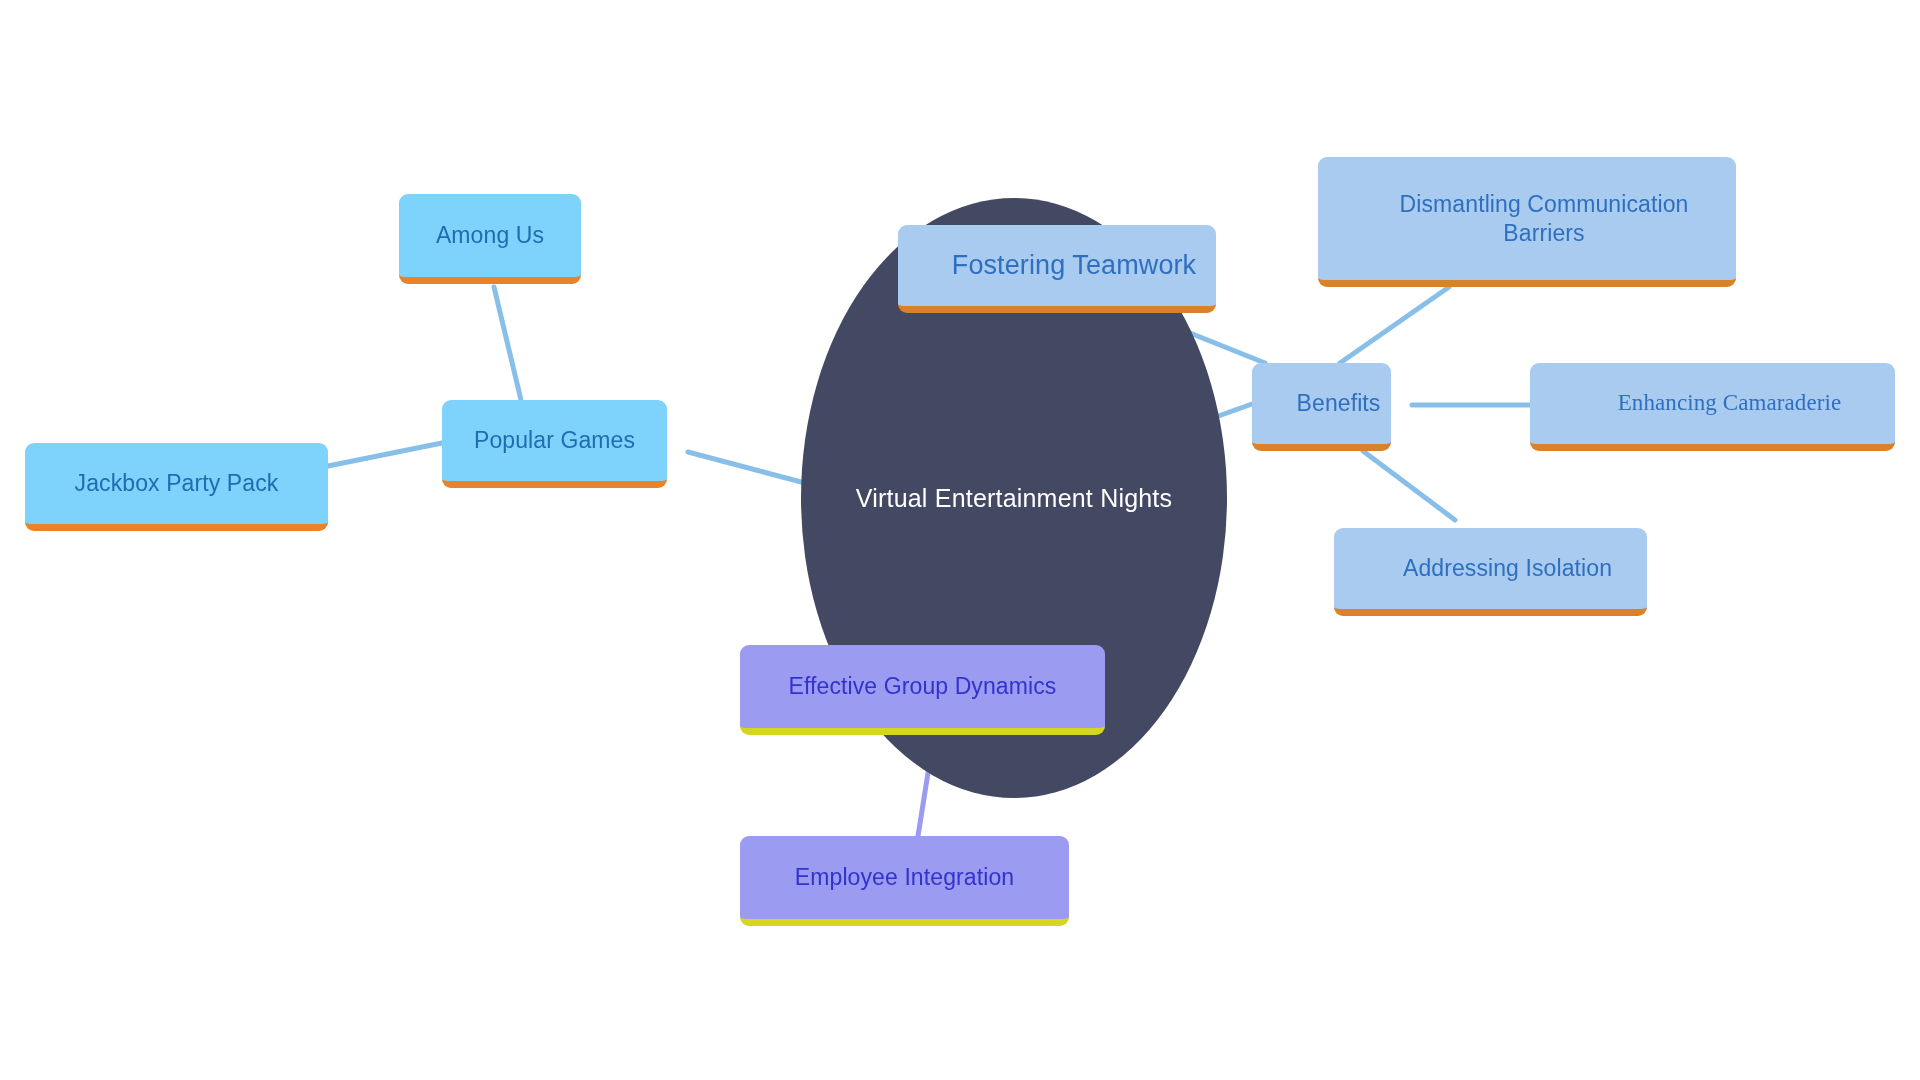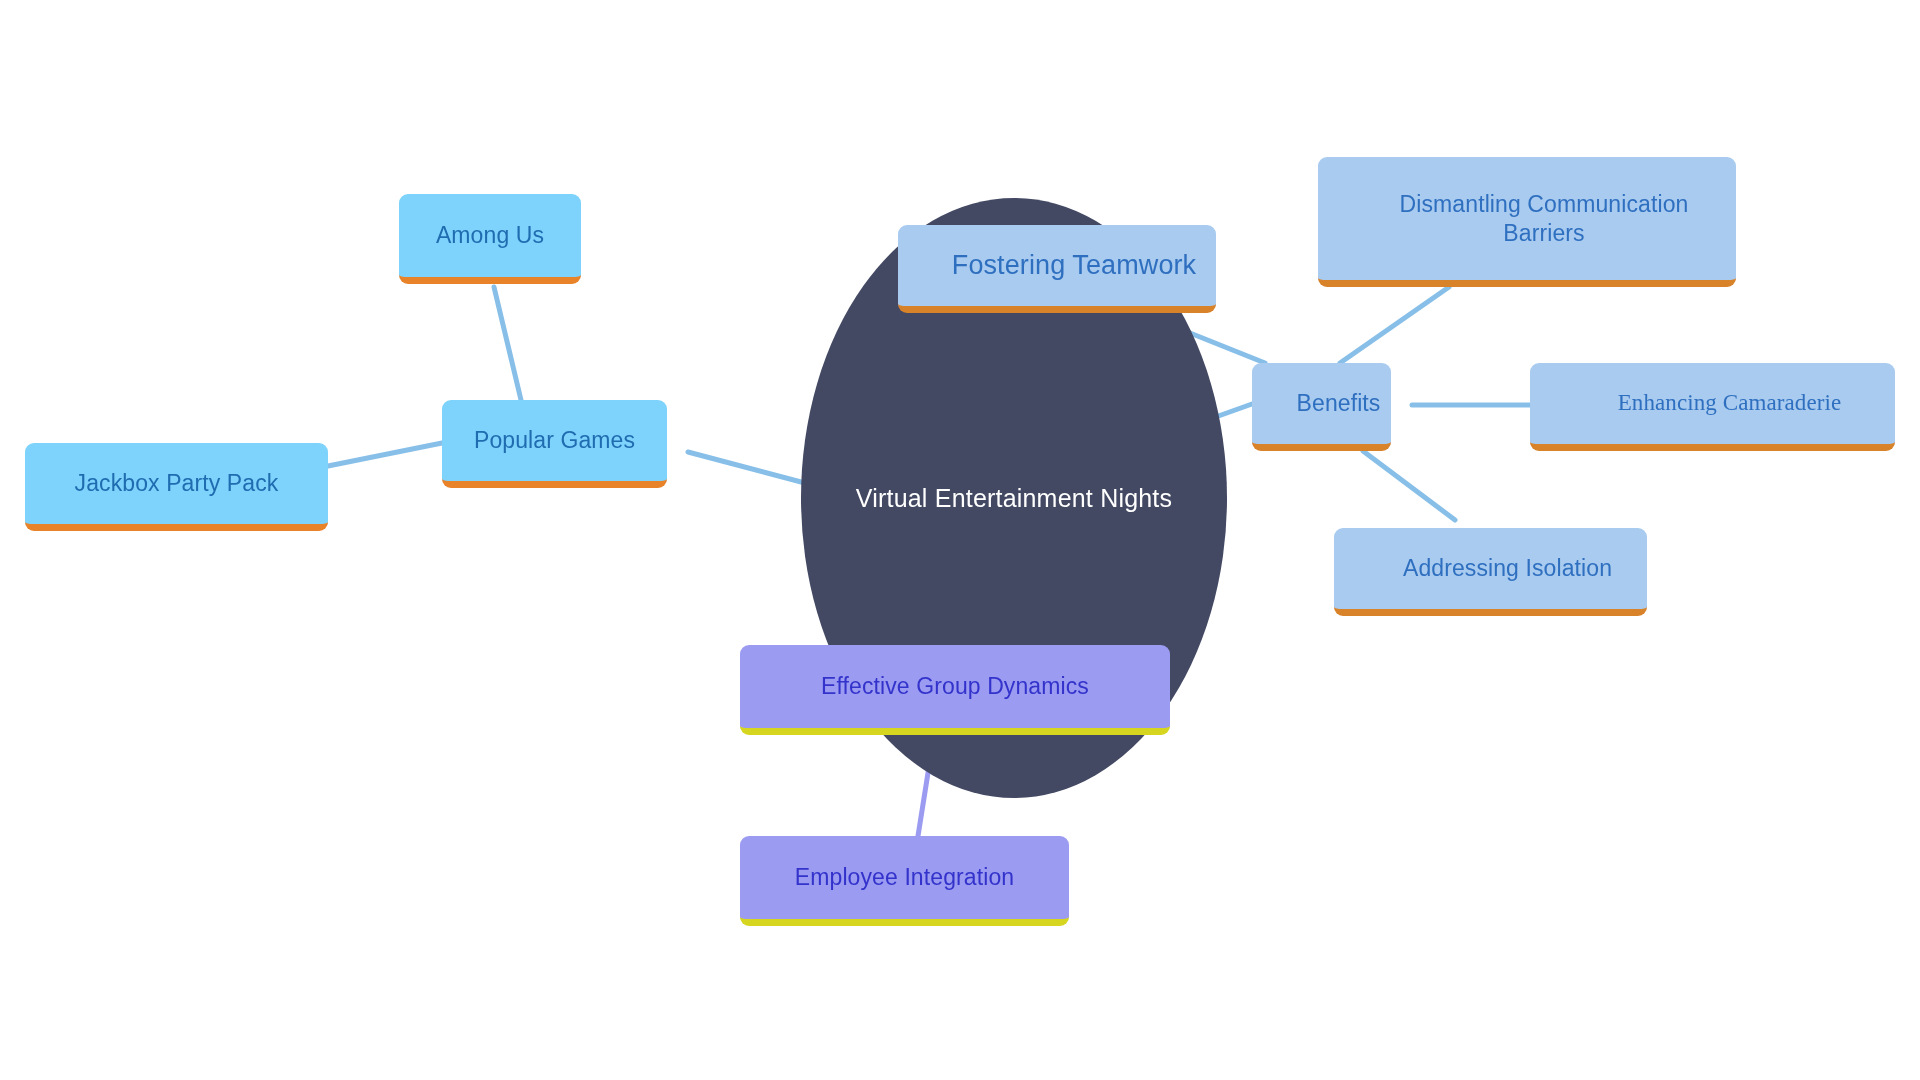--- a/index.html
+++ b/index.html
@@ -134,21 +134,21 @@
       <div class="node theme-blue-pale" style="left: 1318px; top: 157px; width: 418px; height: 130px;">
         <span class="node-label" style="font-size: 23px;">Dismantling Communication
 Barriers</span>
       </div>
       <div class="node theme-blue-pale" style="left: 1530px; top: 363px; width: 365px; height: 88px;">
         <span class="node-label" style="font-size: 23px; font-family: Liberation Serif, serif;">Enhancing Camaraderie</span>
       </div>
       <div class="node theme-blue-pale" style="left: 1334px; top: 520px; width: 313px; height: 88px; margin-top: 8px;">
         <span class="node-label" style="font-size: 23px;">Addressing Isolation</span>
       </div>
-      <div class="node theme-purple" style="left: 740px; top: 645px; width: 430px; height: 90px;">
+      <div class="node theme-purple" style="left: 740px; top: 645px; width: 365px; height: 90px;">
         <span class="node-label" style="font-size: 23px;">Effective Group Dynamics</span>
       </div>
       <div class="node theme-purple" style="left: 740px; top: 836px; width: 329px; height: 90px;">
         <span class="node-label" style="font-size: 23px;">Employee Integration</span>
       </div>
     </div>
 
 </div>
 
 </body></html>

